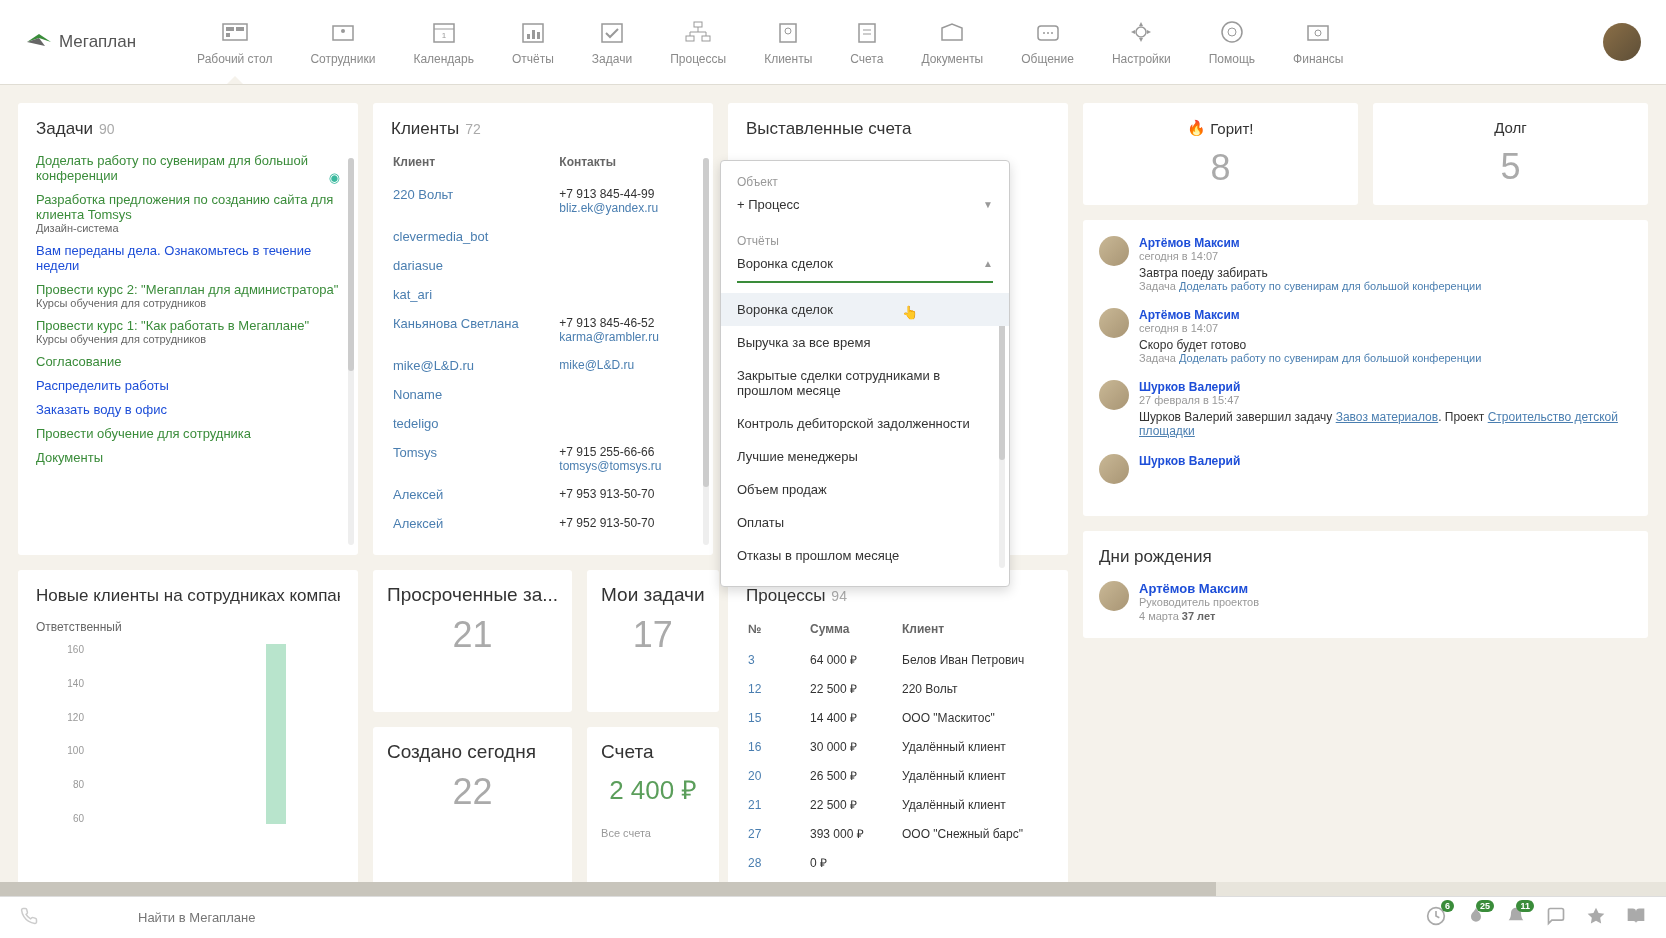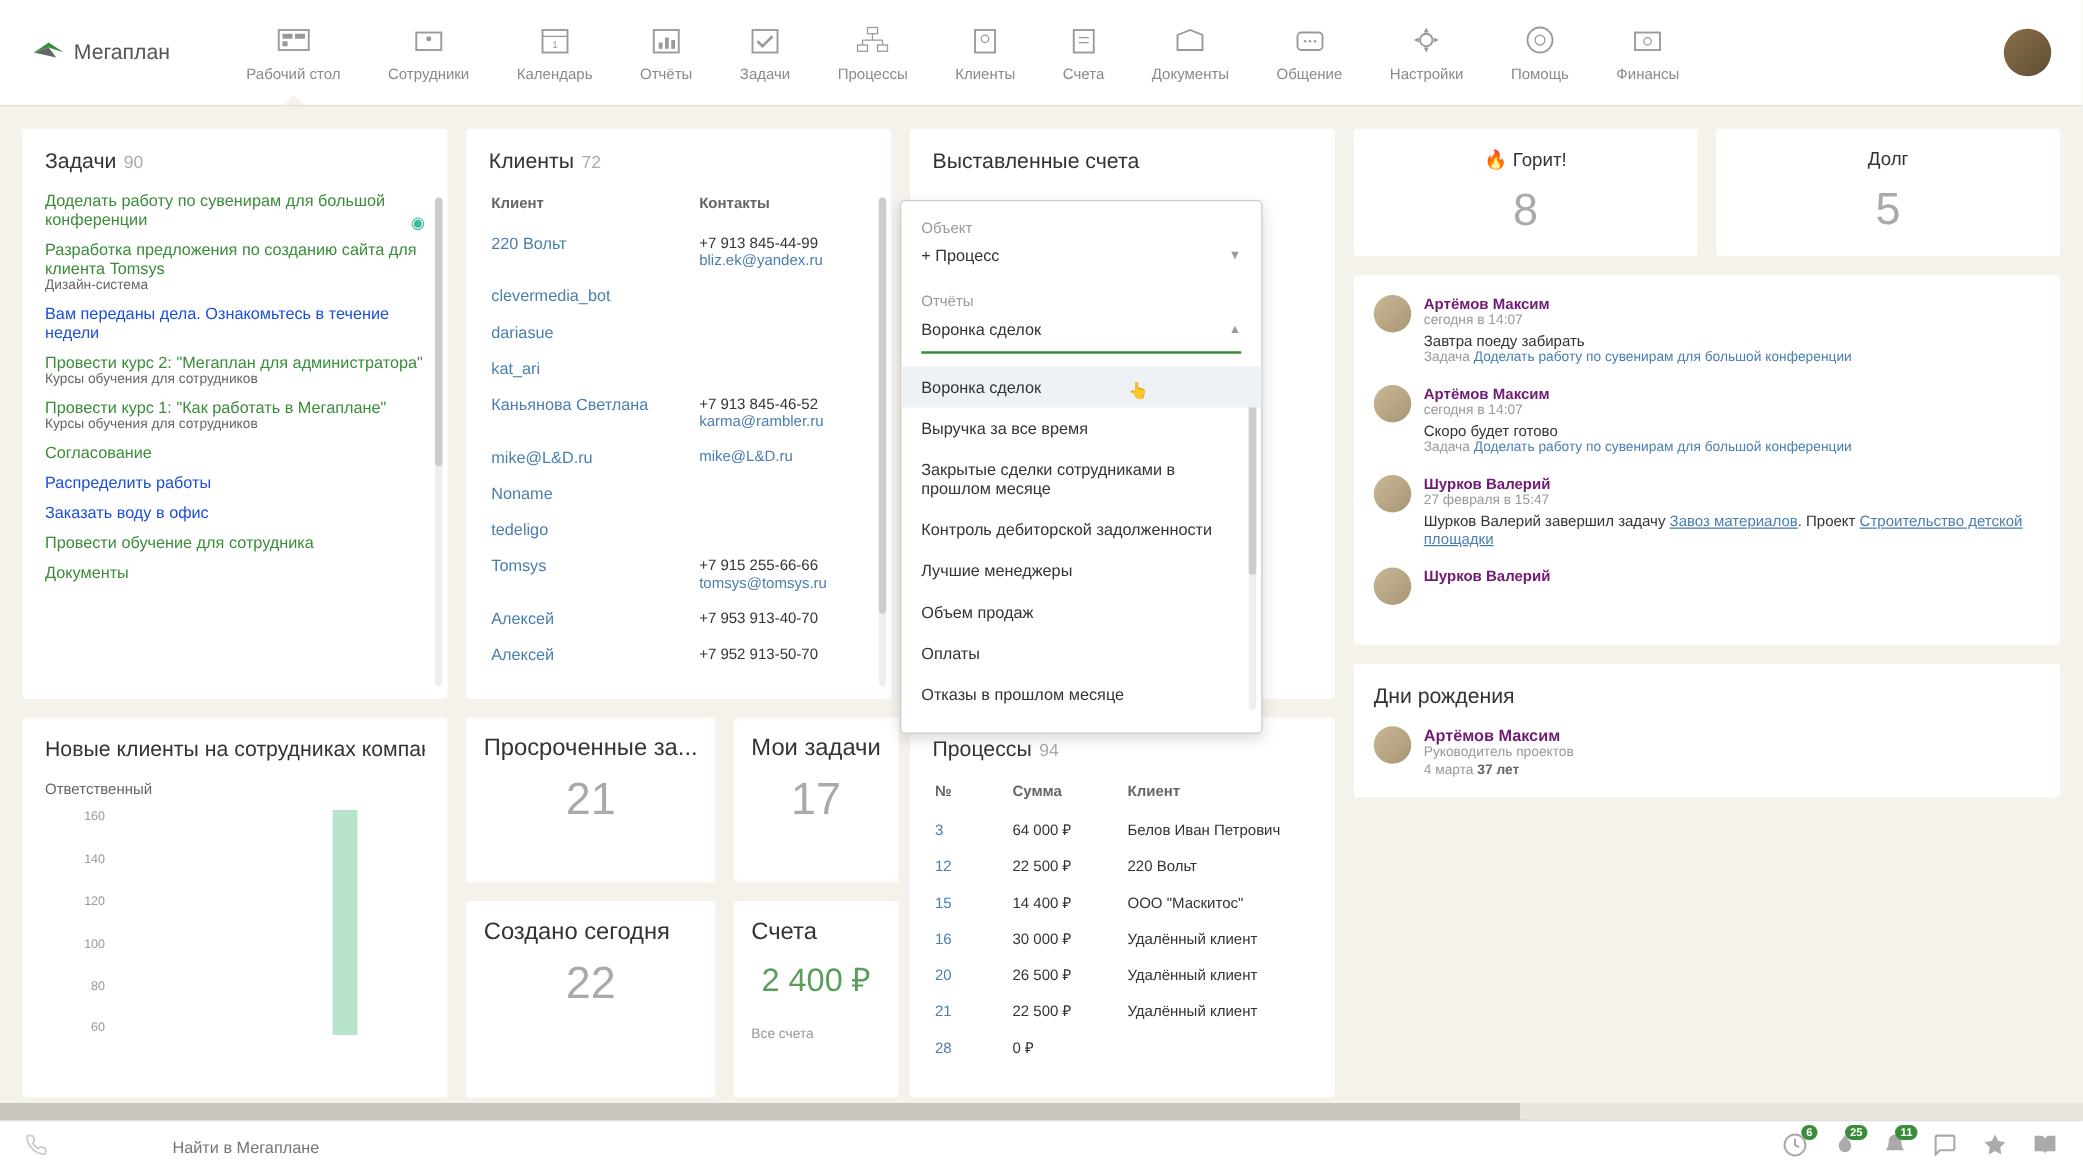--- a/index.html
+++ b/index.html
@@ -44,21 +44,21 @@
 .right-col { grid-column: 4; grid-row: 1 / span 3; display: flex; flex-direction: column; gap: 15px; }
 .stats-row { display: flex; gap: 15px; }
 .stat-card { flex: 1; background: #fff; padding: 16px; border-radius: 3px; text-align: center; }
 .stat-card .title { font-size: 15px; color: #333; display: flex; align-items: center; justify-content: center; gap: 4px; }
 .stat-card .num { font-size: 36px; color: #aaa; margin-top: 10px; }
 
 .activity-card { background: #fff; padding: 16px; border-radius: 3px; position: relative; overflow: hidden; }
 .activity-item { display: flex; gap: 10px; margin-bottom: 16px; }
 .activity-avatar { width: 30px; height: 30px; border-radius: 50%; background: linear-gradient(135deg, #c9b896, #a89574); flex-shrink: 0; }
 .activity-content { flex: 1; font-size: 12px; }
-.activity-name { font-weight: 600; color: #701a75; }
+.activity-name { font-weight: 600; color: #1d4ed8; }
 .activity-time { color: #999; font-size: 11px; }
 .activity-text { margin-top: 4px; }
 .activity-link { color: #4a7eb0; }
 .activity-underline { text-decoration: underline; }
 
 .birthday-card { background: #fff; padding: 16px; border-radius: 3px; }
 .birthday-item { display: flex; gap: 10px; }
 .birthday-sub { color: #999; font-size: 11px; }
 .birthday-date { color: #999; font-size: 11px; margin-top: 2px; }
 
@@ -350,21 +350,21 @@
           <tr>
             <td class="client-name">Tomsys</td>
             <td>
               <div class="client-contact">+7 915 255-66-66</div>
               <div class="client-email">tomsys@tomsys.ru</div>
             </td>
           </tr>
           <tr>
             <td class="client-name">Алексей</td>
             <td>
-              <div class="client-contact">+7 953 913-40-70</div>
+              <div class="client-contact">+7 953 913-50-70</div>
             </td>
           </tr>
           <tr>
             <td class="client-name">Алексей</td>
             <td>
               <div class="client-contact">+7 952 913-50-70</div>
             </td>
           </tr>
         </tbody>
     </table>
@@ -525,20 +525,25 @@
             <td class="proc-num">20</td>
             <td>26 500 ₽</td>
             <td>Удалённый клиент</td>
           </tr>
           <tr>
             <td class="proc-num">21</td>
             <td>22 500 ₽</td>
             <td>Удалённый клиент</td>
           </tr>
           <tr>
+            <td class="proc-num">27</td>
+            <td>393 000 ₽</td>
+            <td>ООО "Снежный барс"</td>
+          </tr>
+          <tr>
             <td class="proc-num">28</td>
             <td>0 ₽</td>
             <td></td>
           </tr>
         </tbody>
     </table>
   </div>
 
 </div>
 

